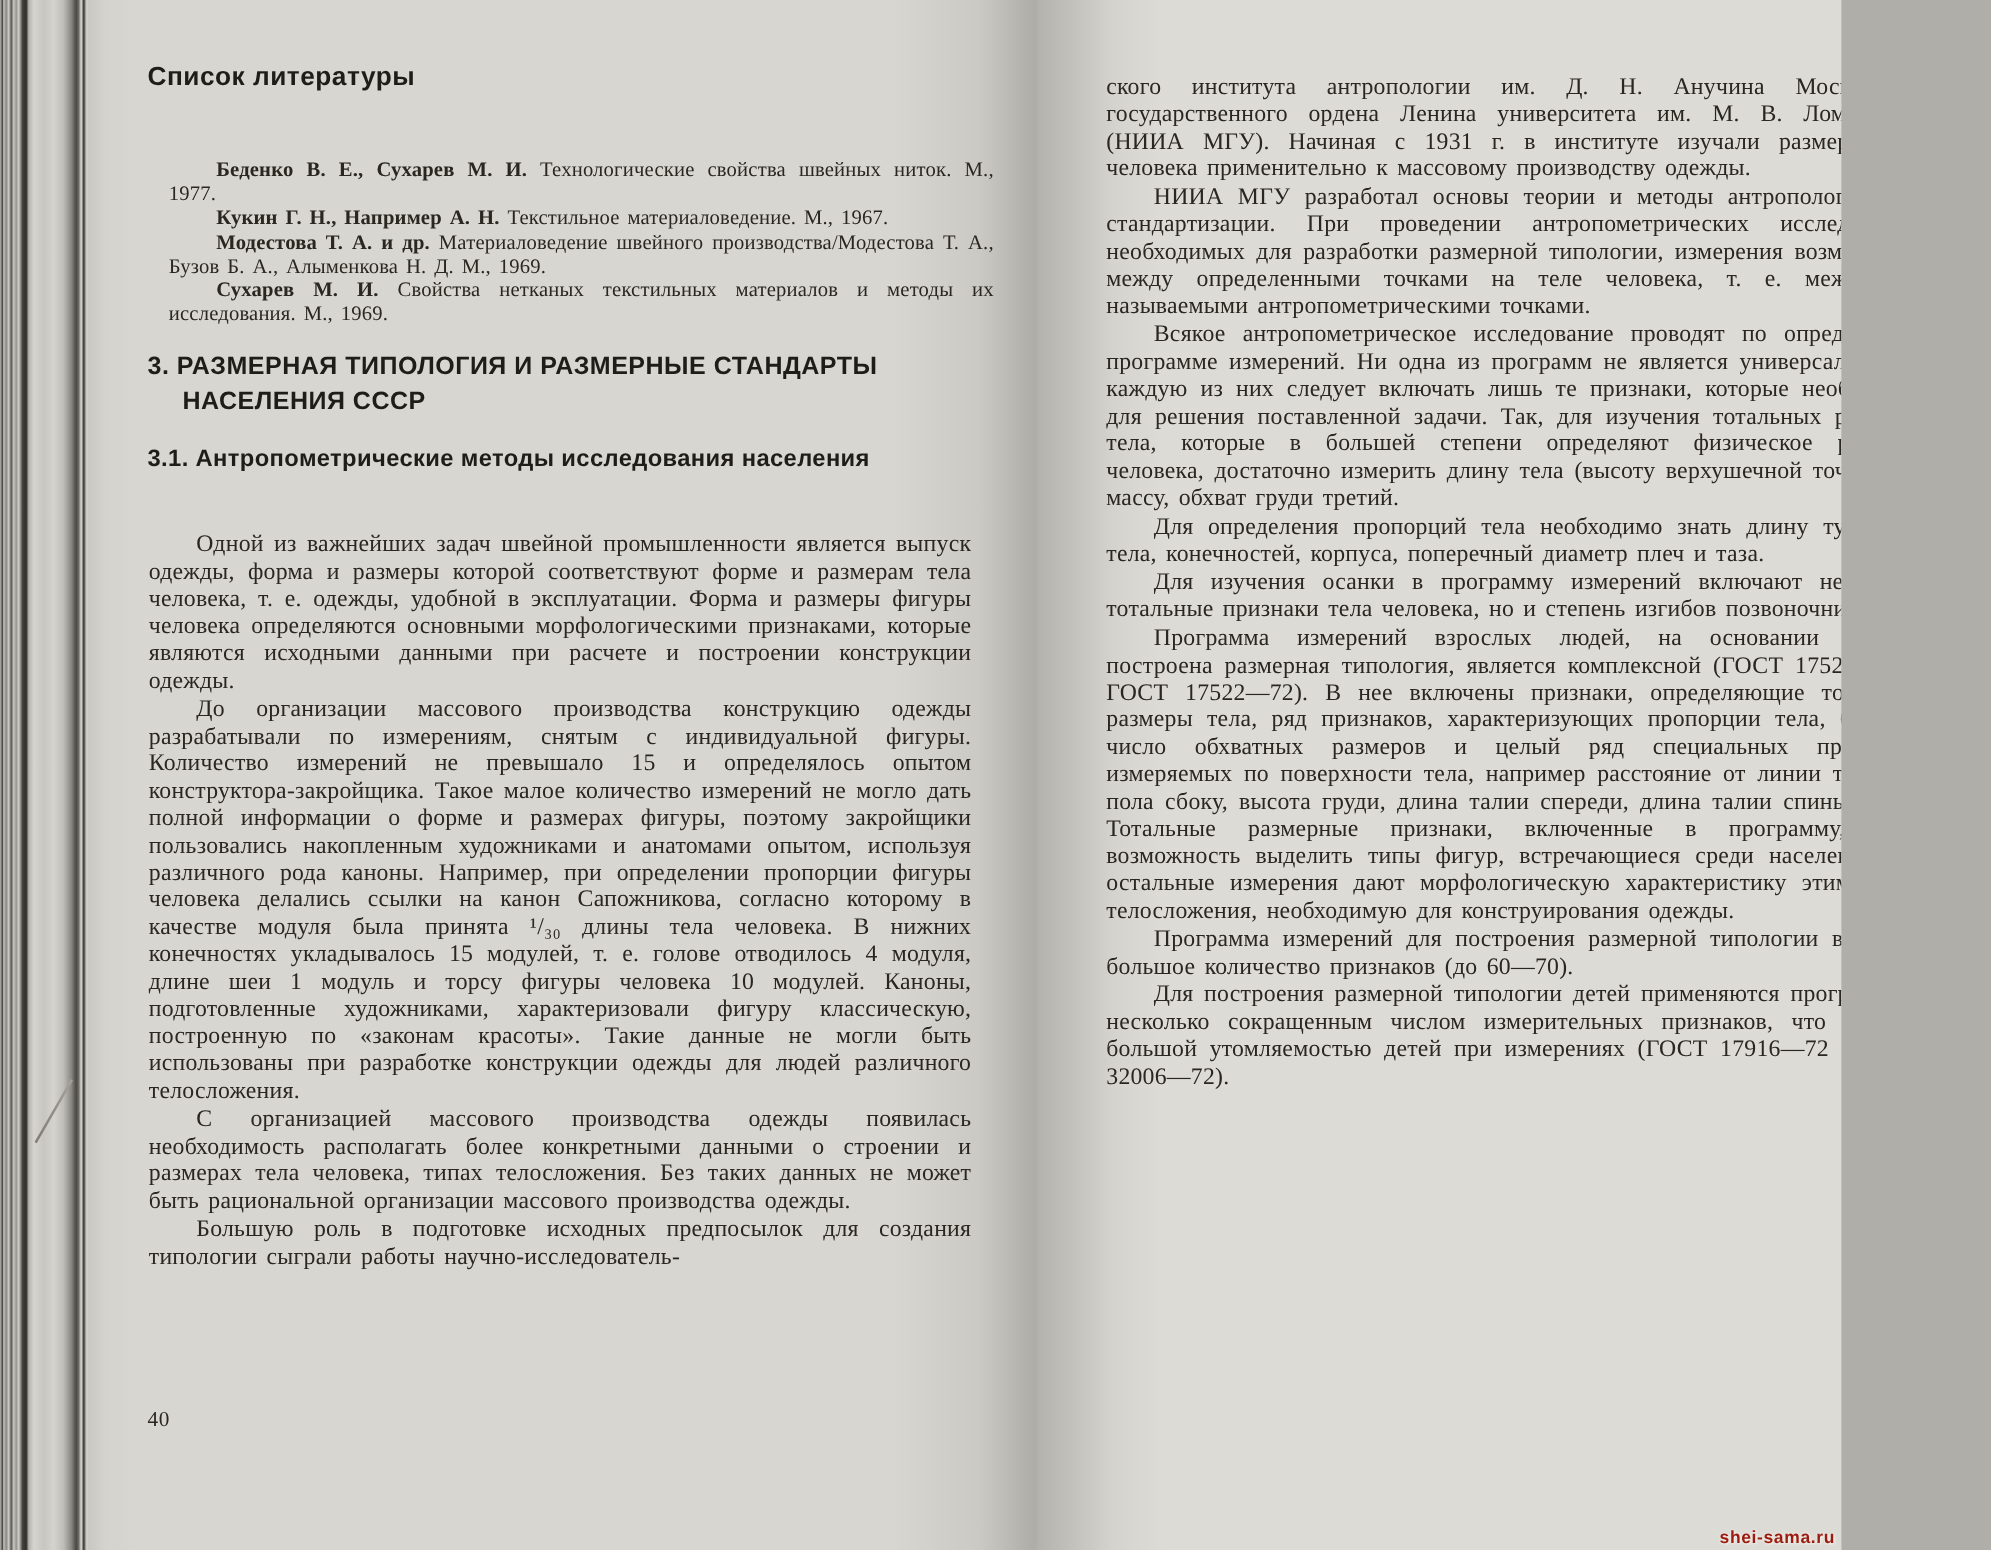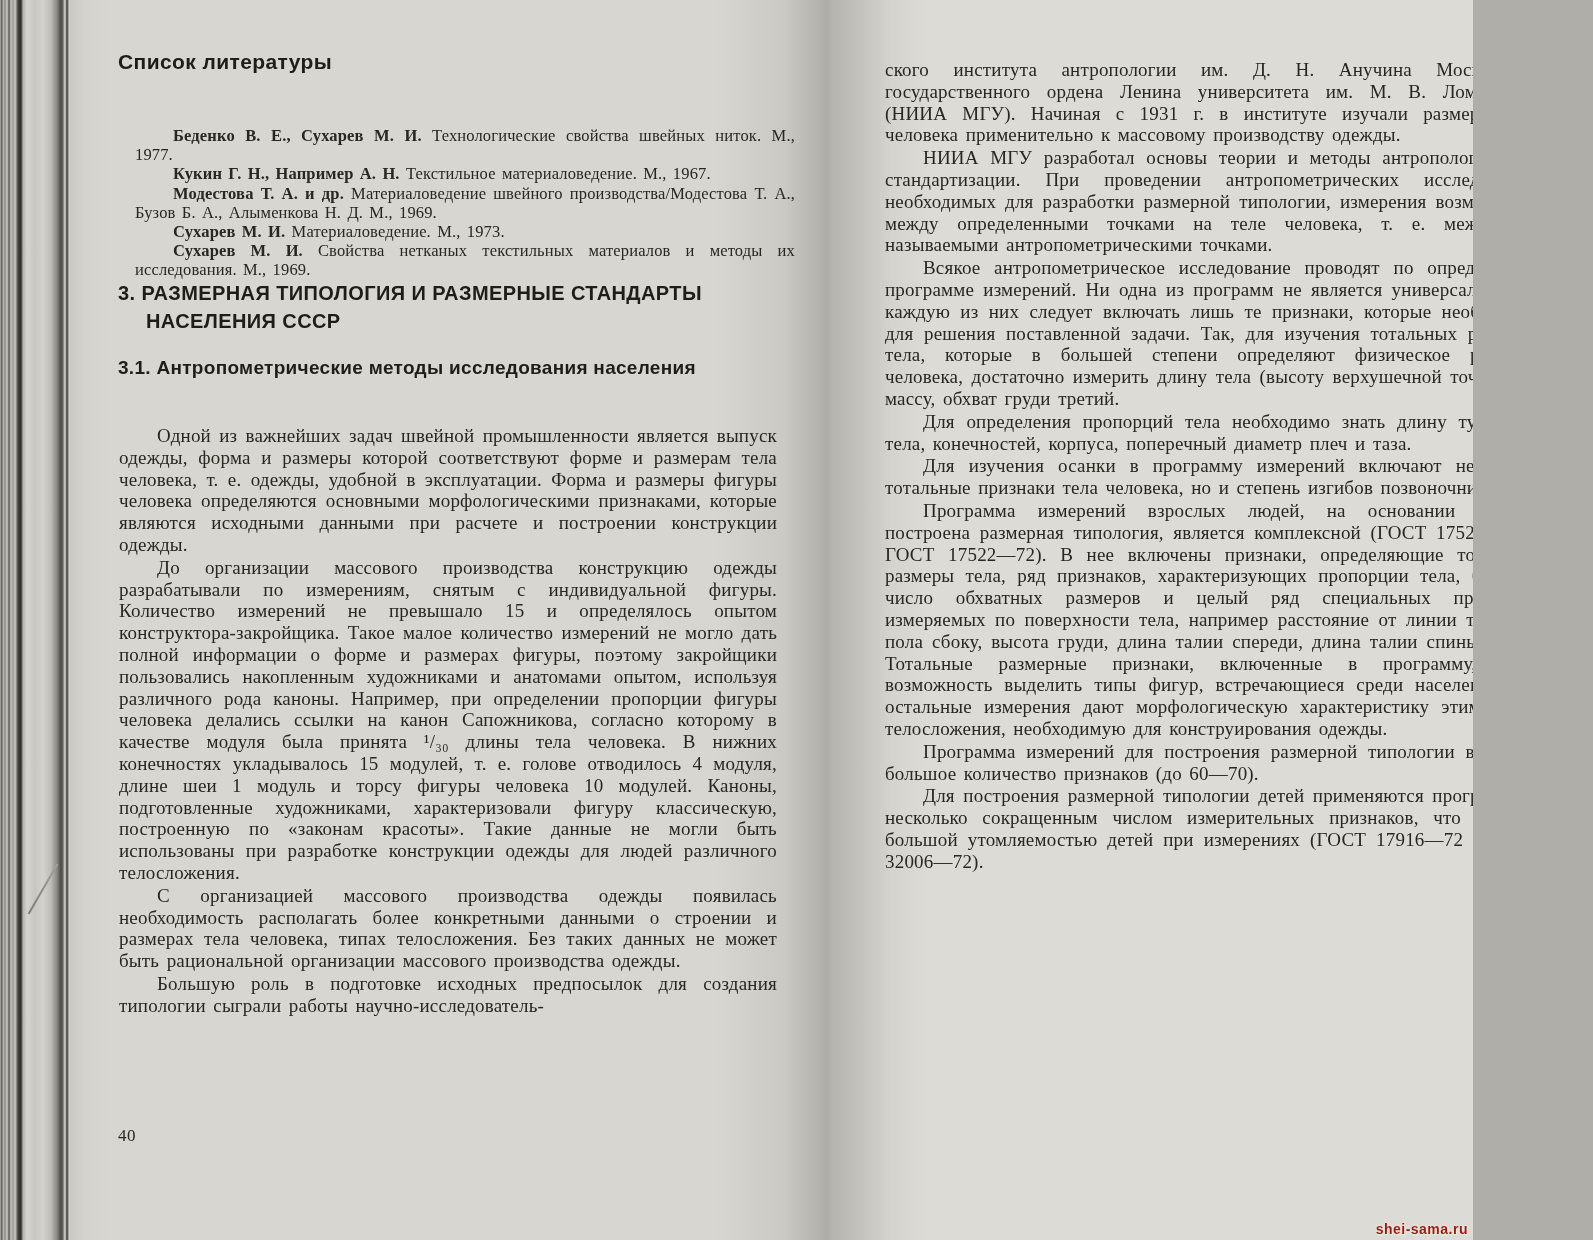--- a/index.html
+++ b/index.html
@@ -127,23 +127,20 @@
     <p class="bib">
       <span class="bib-authors">Беденко В. Е., Сухарев М. И.</span><span> Технологические свойства швейных ниток. М., 1977.</span>
     </p>
     <p class="bib">
       <span class="bib-authors">Кукин Г. Н., Например А. Н.</span><span> Текстильное материаловедение. М., 1967.</span>
     </p>
     <p class="bib">
       <span class="bib-authors">Модестова Т. А. и др.</span><span> Материаловедение швейного производства/Модестова Т. А., Бузов Б. А., Алыменкова Н. Д. М., 1969.</span>
     </p>
     <p class="bib">
-      <span class="bib-authors">Сухарев М. И.</span><span> Материаловедение. М., 1973.</span>
-    </p>
-    <p class="bib">
       <span class="bib-authors">Сухарев М. И.</span><span> Свойства нетканых текстильных материалов и методы их исследования. М., 1969.</span>
     </p>
   </div>
 
   <div class="abs h-section">3. РАЗМЕРНАЯ ТИПОЛОГИЯ И РАЗМЕРНЫЕ СТАНДАРТЫ НАСЕЛЕНИЯ СССР</div>
 
   <div class="abs h-subsection">3.1. Антропометрические методы исследования населения</div>
 
   <div class="abs body-col left-body">
     <p class="par">Одной из важнейших задач швейной промышленности является выпуск одежды, форма и размеры которой соответствуют форме и размерам тела человека, т. е. одежды, удобной в эксплуатации. Форма и размеры фигуры человека определяются основными морфологическими признаками, которые являются исходными данными при расчете и построении конструкции одежды.</p>

